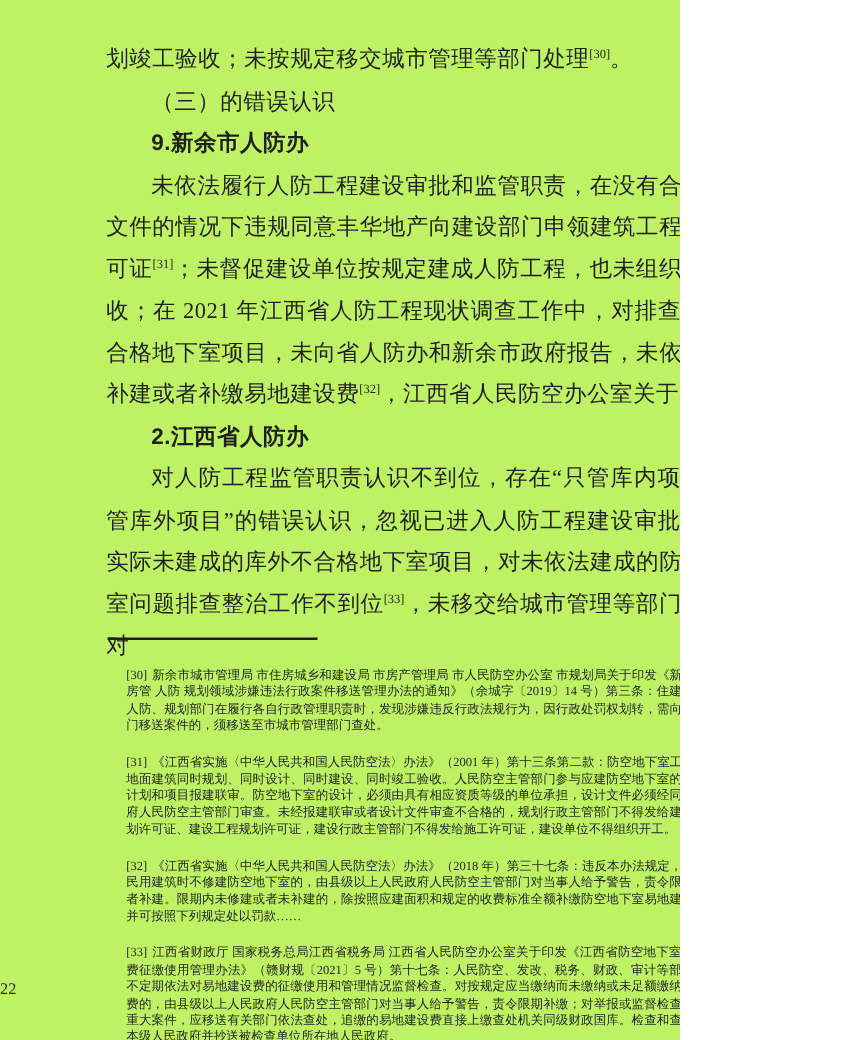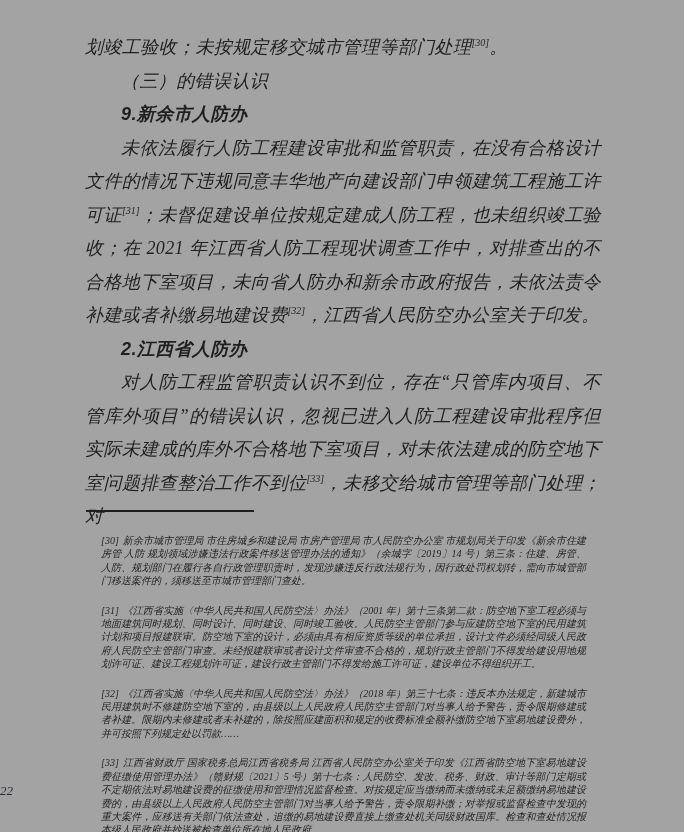--- a/index.html
+++ b/index.html
@@ -1,24 +1,23 @@
 <!DOCTYPE html>
 <html><head>
 <meta charset="utf-8">
 <style>
   html, body { margin: 0; padding: 0; background: #ffffff; }
   .page {
     position: relative;
-    width: 684px;
+    width: 544px;
     height: 832px;
-    background: #a3a3a3;
+    background: #bef264;
     font-family: "Liberation Serif", "DejaVu Serif", serif;
     color: #1f1f1f;
     overflow: hidden;
-    font-style: italic;
   }
   .body-text {
     position: absolute;
     left: 85px;
     top: 31px;
     width: 516px;
     font-size: 18px;
     line-height: 33.5px;
     text-align: justify;
     letter-spacing: 0.4px;

